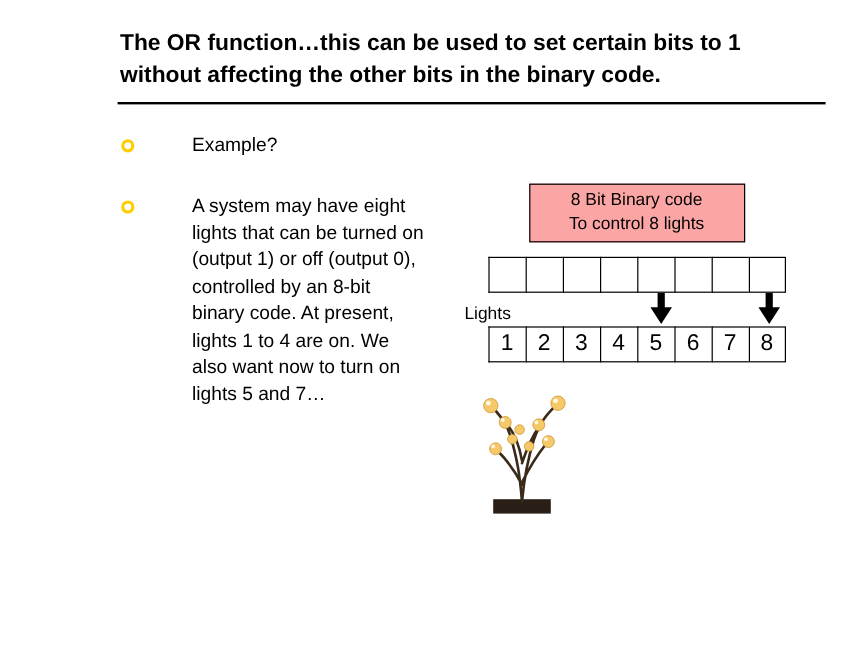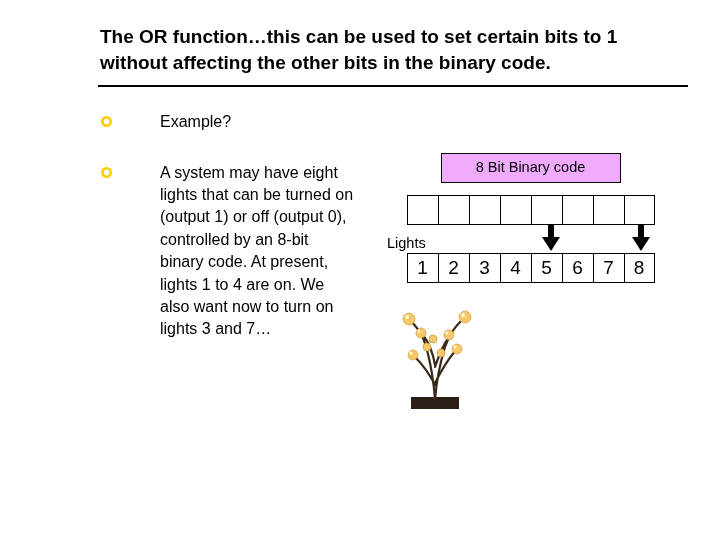--- a/index.html
+++ b/index.html
@@ -43,21 +43,21 @@
     position: relative;
     top: 4px;
   }
   .bullet-marker svg { display: block; }
   .bullet-text {
     font-size: 16px;
     line-height: 1.4;
     color: #000;
   }
   .caption-box {
-    background: #f0abfc;
+    background: #fca5a5;
     border: 1.5px solid #000;
     padding: 4px 10px;
     font-size: 14.5px;
     text-align: center;
     line-height: 1.35;
     width: 180px;
     margin: 0 auto 12px auto;
   }
   .bitrow {
     display: flex;
@@ -128,29 +128,30 @@
         </span>
         <span class="bullet-text">Example?</span>
       </div>
 
       <div class="bullet-item">
         <span class="bullet-marker">
           <svg width="13" height="13" viewBox="0 0 13 13">
             <circle cx="6.5" cy="6.5" r="4.2" fill="none" stroke="#ffcc00" stroke-width="2.6"></circle>
           </svg>
         </span>
-        <span class="bullet-text">A system may have eight lights that can be turned on (output 1) or off (output 0), controlled by an 8-bit binary code. At present, lights 1 to 4 are on. We also want now to turn on lights 3 and 7…</span>
+        <span class="bullet-text">A system may have eight lights that can be turned on (output 1) or off (output 0), controlled by an 8-bit binary code. At present, lights 1 to 4 are on. We also want now to turn on lights 5 and 7…</span>
       </div>
 
     </div>
 
     <div class="right-col">
 
       <div class="caption-box">
         <div>8 Bit Binary code</div>
+        <div>To control 8 lights</div>
       </div>
 
       <div class="bitrow">
         <div class="cell"></div>
         <div class="cell"></div>
         <div class="cell"></div>
         <div class="cell"></div>
         <div class="cell"></div>
         <div class="cell"></div>
         <div class="cell"></div>

